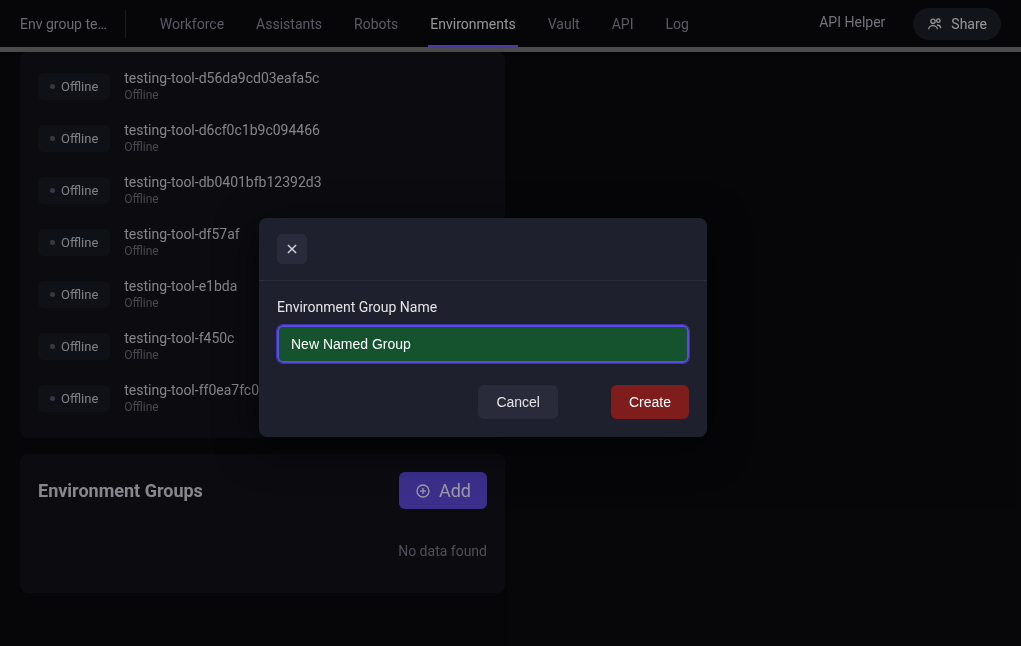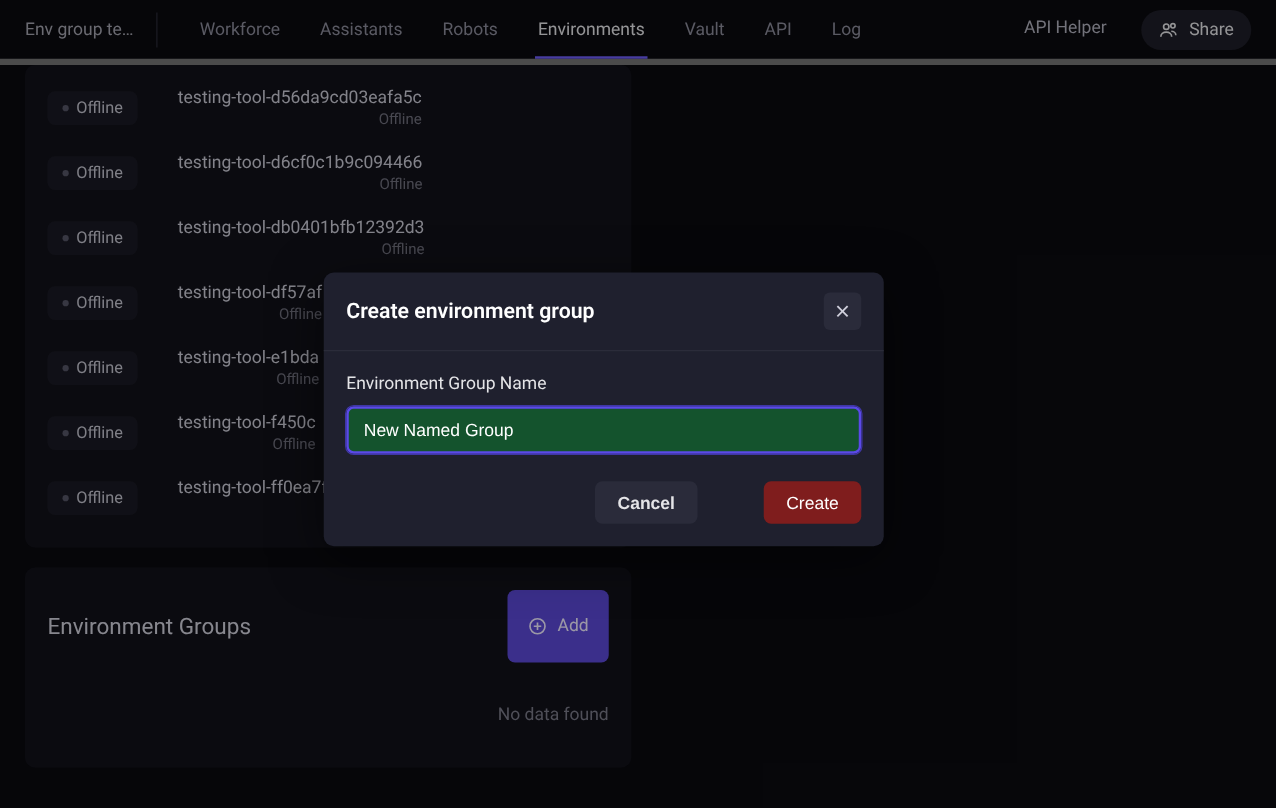--- a/index.html
+++ b/index.html
@@ -91,23 +91,22 @@
       border-radius: 8px;
       width: 485px;
       padding: 8px 0 14px 0;
     }
     .envs-panel {
       margin-top: 0;
     }
     .env-row {
       display: flex;
       align-items: center;
-      gap: 32px;
+      gap: 14px;
       padding: 10px 18px;
-      text-align: right;
     }
     .status-badge {
       display: inline-flex;
       align-items: center;
       gap: 6px;
       background: #1a1a24;
       border-radius: 6px;
       padding: 6px 12px;
       font-size: 13px;
       color: #c3c3ce;
@@ -126,32 +125,32 @@
       padding: 18px 18px 34px 18px;
     }
     .groups-head {
       display: flex;
       align-items: center;
       justify-content: space-between;
       margin-bottom: 34px;
     }
     .groups-title {
       font-size: 18px;
-      font-weight: 400;
+      font-weight: 700;
       color: #cfcfda;
     }
     .add-btn {
       display: inline-flex;
       align-items: center;
       gap: 8px;
       background: #5b49d6;
       color: #efeaff;
-      padding: 21px 16px;
+      padding: 8px 16px;
       border-radius: 6px;
-      font-size: 14px;
+      font-size: 18px;
       cursor: pointer;
     }
     .no-data {
       text-align: right;
       color: #7a7a88;
       font-size: 14px;
     }
     
     .modal-overlay {
       position: absolute;
@@ -213,21 +212,21 @@
       gap: 12px;
       padding: 4px 18px 18px 18px;
     }
     .btn {
       padding: 9px 18px;
       border-radius: 6px;
       font-size: 14px;
       cursor: pointer;
       border: none;
     }
-    .btn-secondary { background: #2a2b3a; color: #e4e4e7; font-weight: bold; }
+    .btn-secondary { background: #2a2b3a; color: #e4e4e7; }
     .btn-primary { background: #7f1d1d; color: #fff; margin-left: 41px; }
     svg { display: block; }
   </style>
 </head>
 <body>
 
 <div class="topbar">
   <div class="brand">Env group te…</div>
   <nav class="nav">
     <div class="nav-item">Workforce</div>
@@ -343,21 +342,20 @@
       </div>
     </div>
     <div class="no-data">No data found</div>
   </div>
 </div>
 
 <div class="modal-overlay"></div>
 
 <div class="modal">
   <div class="modal-head">
-    <div class="modal-title">Create environment group</div>
     <div class="close-btn">
       <span>
         <svg width="14" height="14" viewBox="0 0 24 24" fill="none" stroke="#d0d0dc" stroke-width="2.5">
           <line x1="5" y1="5" x2="19" y2="19"></line>
             <line x1="19" y1="5" x2="5" y2="19"></line>
         </svg>
       </span>
     </div>
   </div>
   <div class="modal-body">

